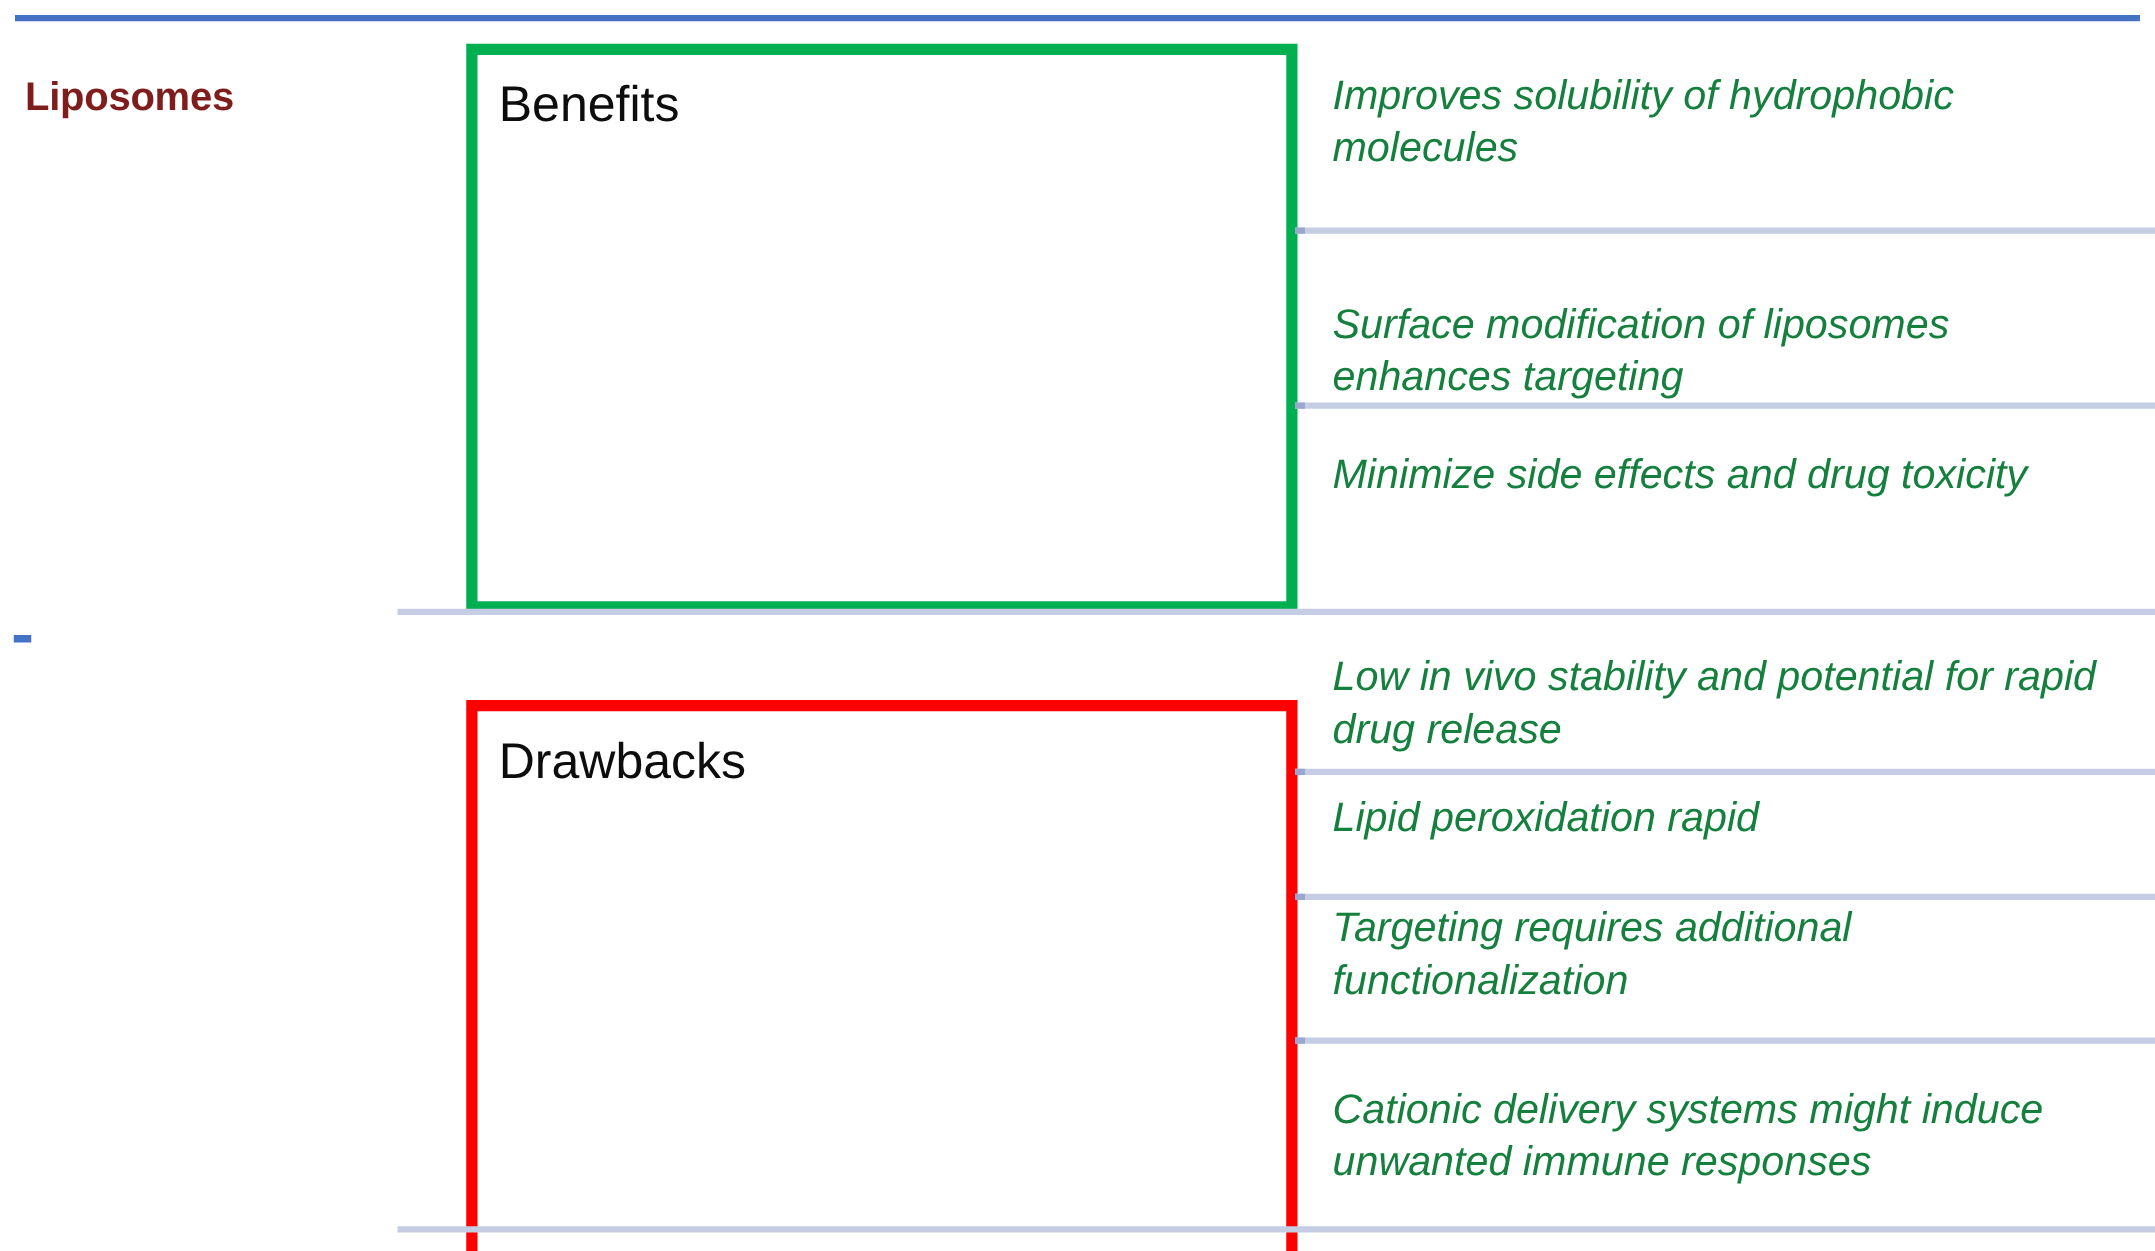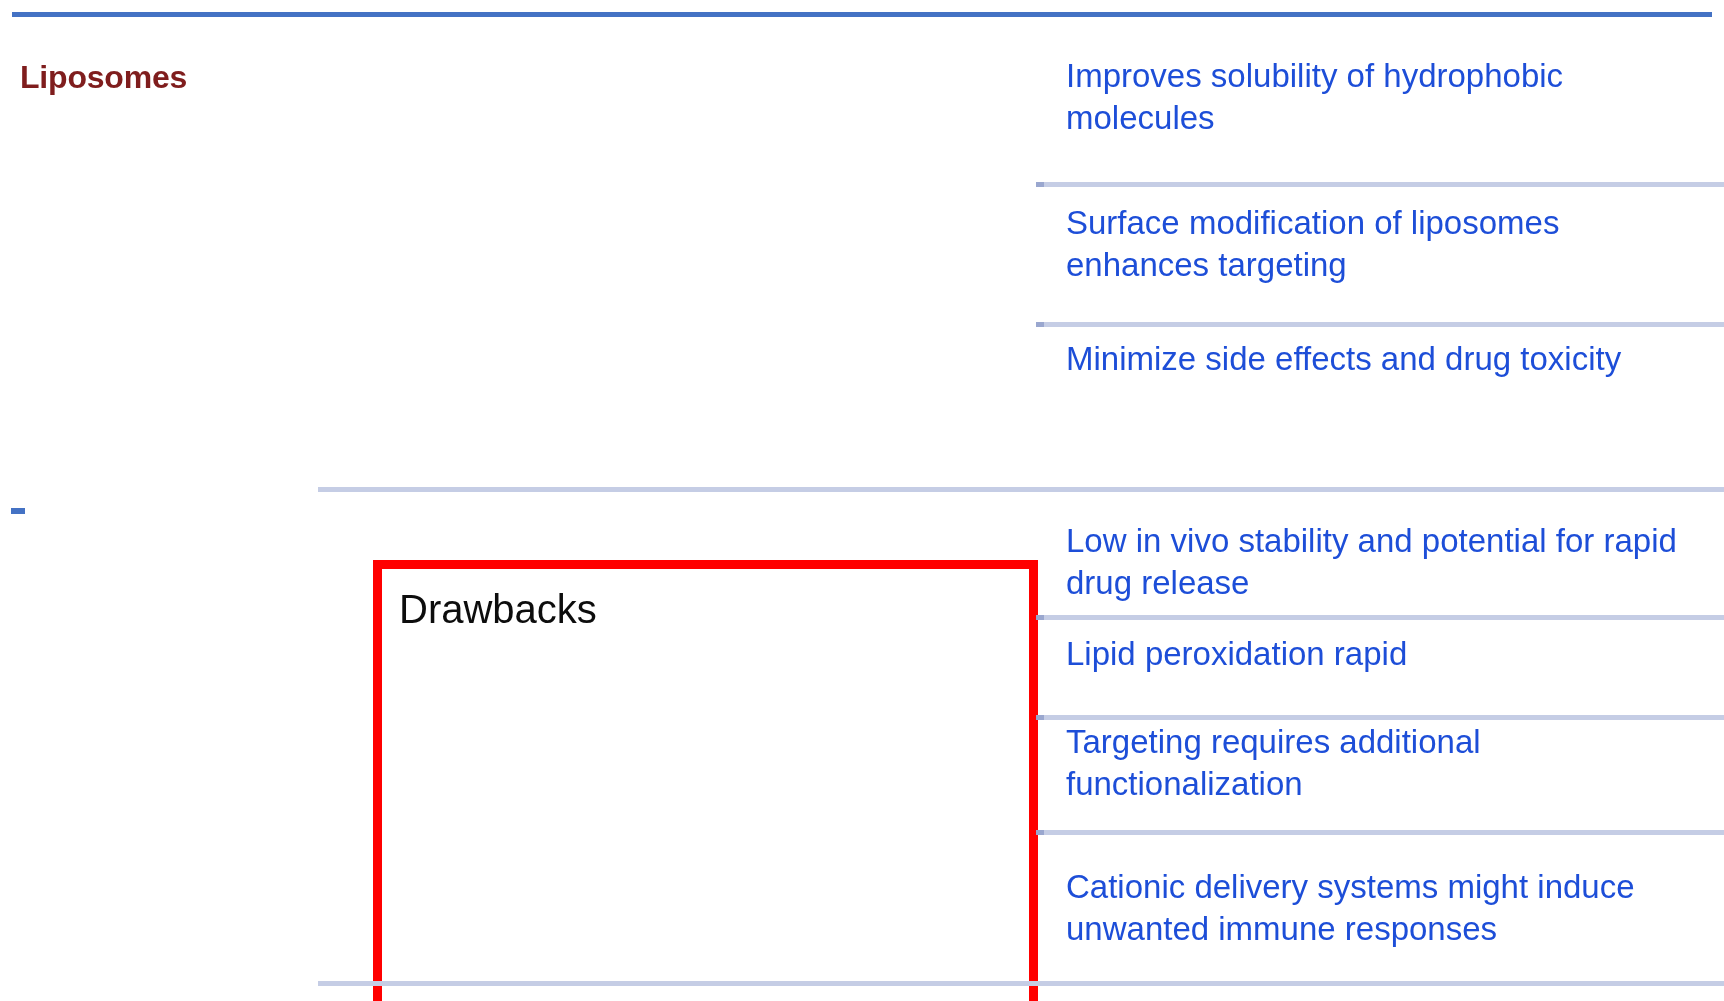--- a/index.html
+++ b/index.html
@@ -95,21 +95,22 @@
   .item {
     position: relative;
     box-sizing: border-box;
     padding: 0 26px 0 30px;
     display: flex;
     align-items: flex-start;
   }
   .item-text {
     font-size: 33px;
     line-height: 42px;
-    color: #1d4ed8;
+    color: #15803d;
+    font-style: italic;
   }
 
   
   .divider {
     position: absolute;
     left: 0px;
     width: 688px;
     height: 5px;
     background: #C5CDE5;
   }
@@ -143,39 +144,42 @@
 <body>
 
 <div id="slide">
 
   <div class="top-rule"></div>
 
   <h1 class="slide-title">Liposomes</h1>
 
   <div class="left-tick"></div>
 
+  <div class="cat-box benefits">
+    <span class="cat-label">Benefits</span>
+  </div>
 
   <div class="items-col benefits-col">
     <div class="item" style="height:147px; padding-top:20px;">
       <span class="item-text">Improves solubility of hydrophobic molecules</span>
     </div>
 
     <div class="divider" style="top:147px;">
       <span class="tick"></span>
     </div>
 
-    <div class="item" style="height:140px; padding-top:20px;">
+    <div class="item" style="height:140px; padding-top:20px;align-items:flex-end;">
       <span class="item-text">Surface modification of liposomes enhances targeting</span>
     </div>
 
     <div class="divider" style="top:287px;">
       <span class="tick"></span>
     </div>
 
-    <div class="item" style="height:165px; padding-top:16px;">
+    <div class="item" style="height:165px; padding-top:36px;">
       <span class="item-text">Minimize side effects and drug toxicity</span>
     </div>
   </div>
 
   <div class="box-under-rule benefits-under"></div>
 
   <div class="cat-box drawbacks">
     <span class="cat-label">Drawbacks</span>
   </div>
 

